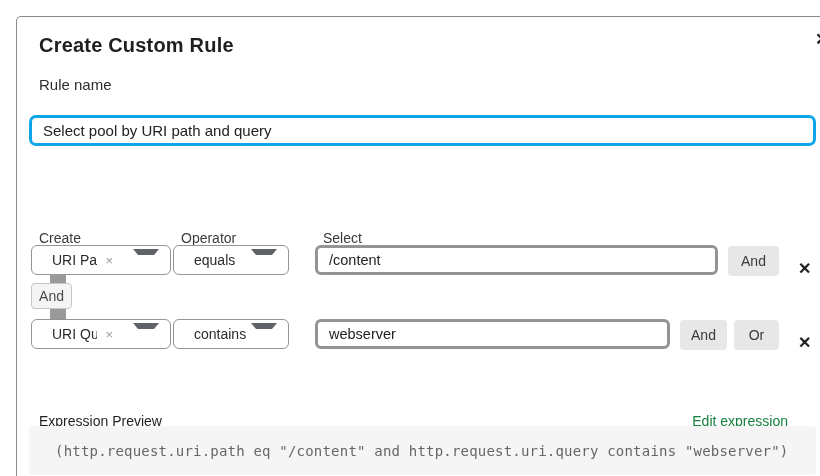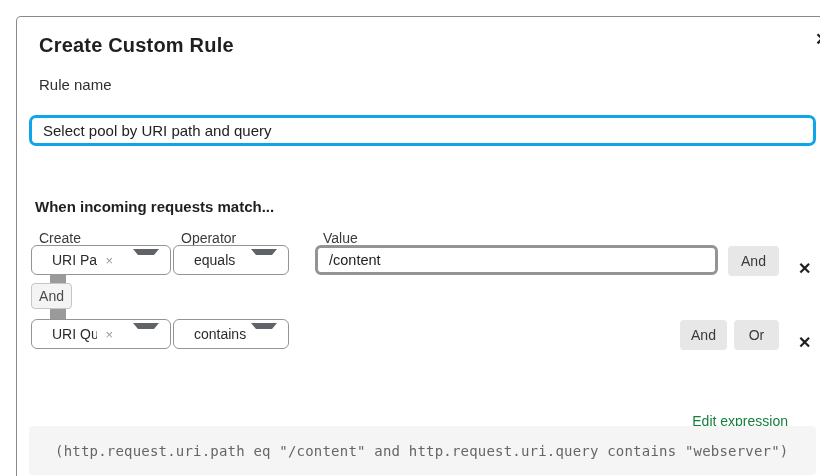--- a/index.html
+++ b/index.html
@@ -99,25 +99,24 @@
 <body>
 
 <div class="card">
 
   <div class="abs title">Create Custom Rule</div>
   <div class="abs close-x">✕</div>
 
   <div class="abs rule-label">Rule name</div>
   <input class="abs text-input name-input" value="Select pool by URI path and query" style="">
 
-  <div class="abs match-heading">When incoming requests match...</div>
 
   <div class="abs col-label col-field">Create</div>
   <div class="abs col-label col-operator">Operator</div>
-  <div class="abs col-label col-value">Value</div>
+  <div class="abs col-label col-value">Select</div>
 
   <div class="abs select sel-field row1">
     <span class="sel-label">URI Path</span>
     <span class="mini-x">×</span>
     <span class="caret"></span>
   </div>
   <div class="abs select sel-operator row1">
     <span class="sel-label">equals</span>
     <span class="caret"></span>
   </div>
@@ -130,22 +129,24 @@
 
   <div class="abs select sel-field row2">
     <span class="sel-label">URI Query St...</span>
     <span class="mini-x">×</span>
     <span class="caret"></span>
   </div>
   <div class="abs select sel-operator row2">
     <span class="sel-label">contains</span>
     <span class="caret"></span>
   </div>
+  <input class="abs text-input val-input val2" value="webserver" style="">
   <button class="abs chip-btn and2">And</button>
   <button class="abs chip-btn or2">Or</button>
   <div class="abs del-x del2">✕</div>
 
+  <div class="abs expr-label">Expression Preview</div>
   <div class="abs edit-link">Edit expression</div>
   <div class="abs code-box">
     <span class="code-text">(http.request.uri.path eq "/content" and http.request.uri.query contains "webserver")</span>
   </div>
 
 </div>
 
 </body></html>

